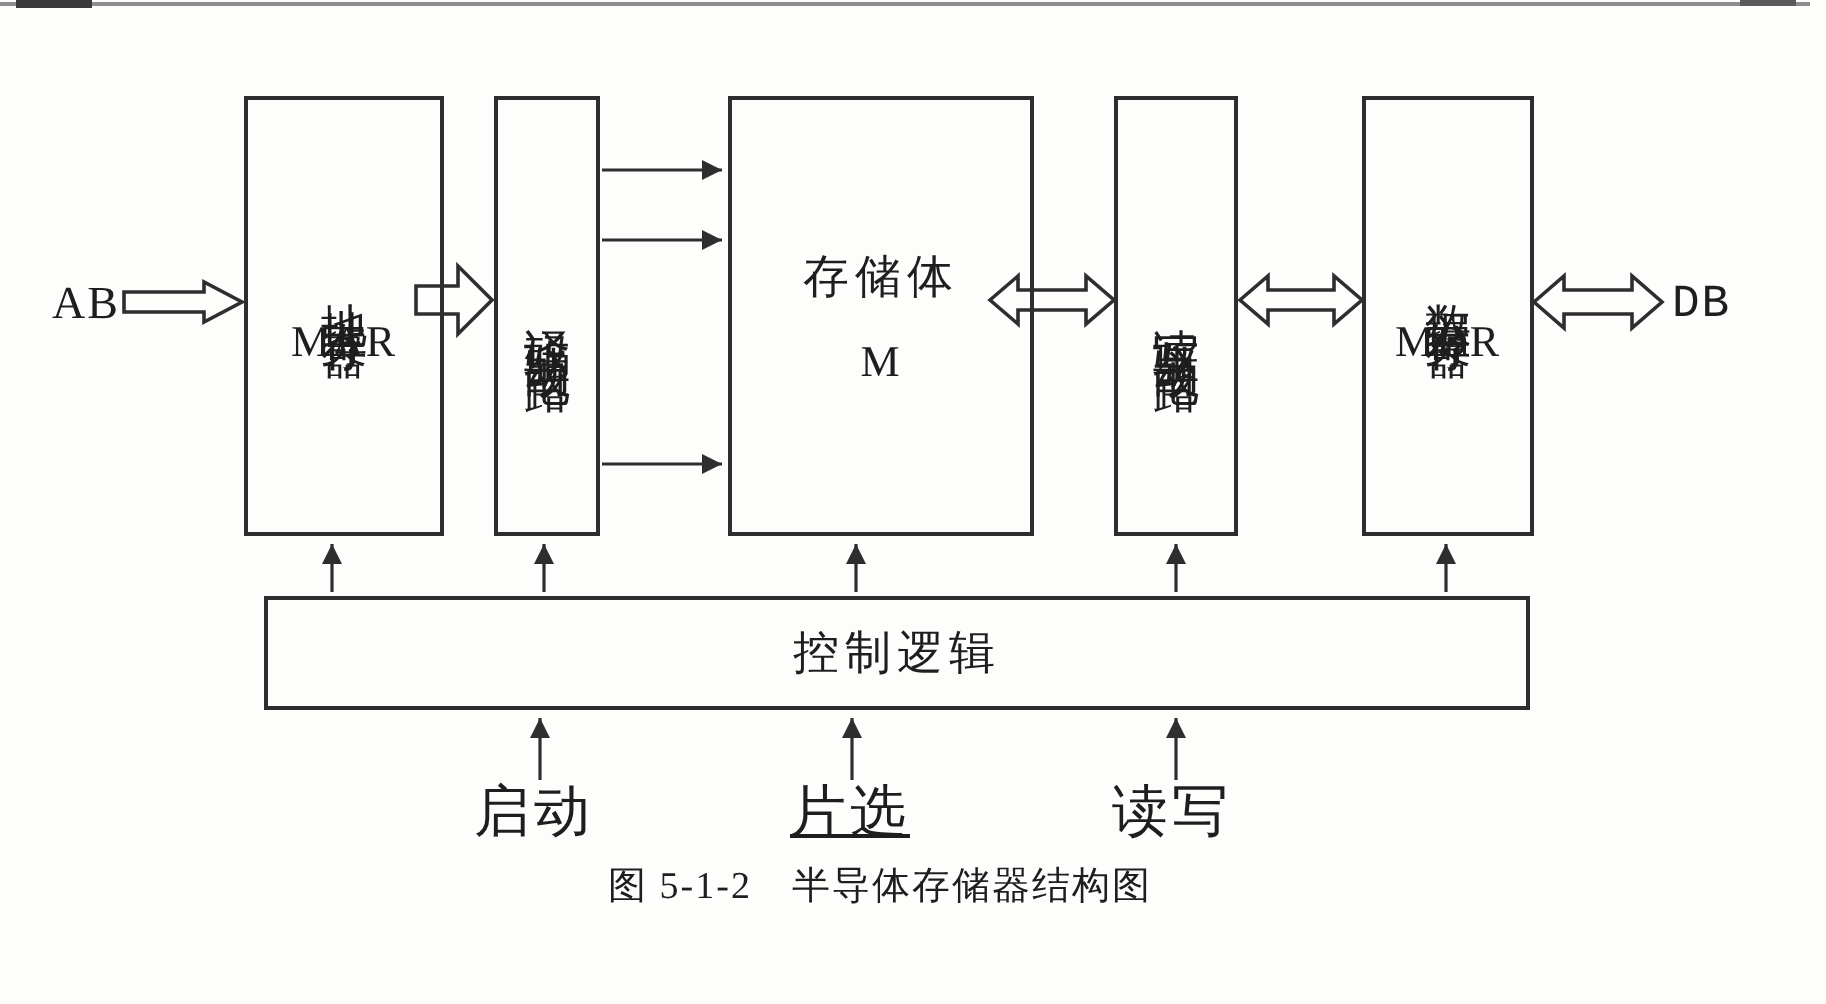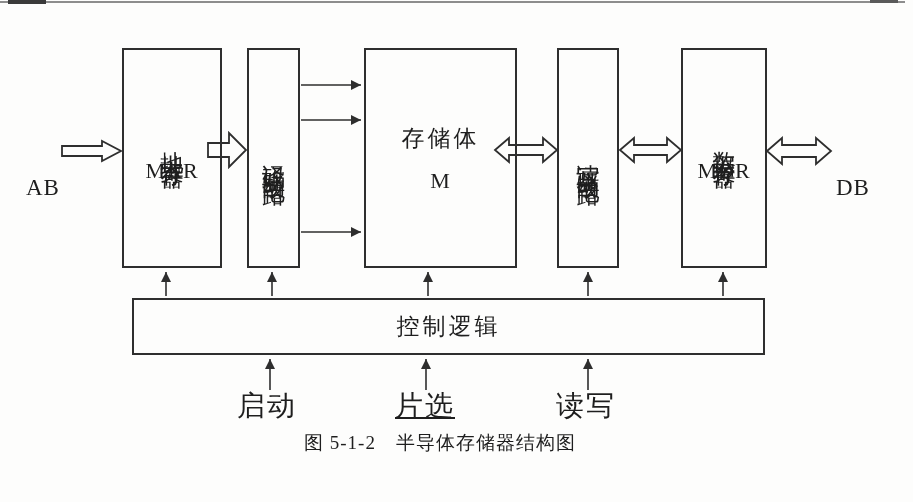--- a/index.html
+++ b/index.html
@@ -20,21 +20,21 @@
     position:absolute;border:2.5px solid #2e2e2e;box-sizing:border-box;
     display:flex;flex-direction:column;align-items:center;justify-content:center;
     background:transparent;
   }
   .vlabel{
     writing-mode:vertical-lr;text-orientation:upright;
     font-size:23px;line-height:1;letter-spacing:4px;white-space:nowrap;
   }
   .hlabel{font-size:23px;letter-spacing:3px;white-space:nowrap;}
   .abbr{font-size:22px;margin-top:5px;letter-spacing:1px;}
-  .bus-label{position:absolute;font-size:23px;letter-spacing:1px;margin-top:36px;}
+  .bus-label{position:absolute;font-size:23px;letter-spacing:1px;}
   .signal-label{
     position:absolute;font-size:28px;letter-spacing:2px;white-space:nowrap;
     transform:translateX(-50%);
   }
   .caption{
     position:absolute;left:440px;top:430px;transform:translateX(-50%);
     font-size:19px;letter-spacing:1px;white-space:nowrap;
   }
 </style>
 </head>
@@ -105,21 +105,21 @@
   <div class="box" style="left:681px;top:48px;width:86px;height:220px;">
     <div class="vlabel">数据寄存器</div>
     <div class="abbr">MDR</div>
   </div>
 
   <div class="box" style="left:132px;top:298px;width:633px;height:57px;">
     <div class="hlabel">控制逻辑</div>
   </div>
 
   <div class="bus-label" style="left:26px;top:139px;">AB</div>
-  <div class="bus-label" style="left:836px;top:139px;">DB</div>
+  <div class="bus-label" style="left:836px;top:139px;font-family:Liberation Mono, monospace;">DB</div>
 
   <div class="signal-label" style="left:267px;top:387px;">启动</div>
   <div class="signal-label" style="left:425px;top:387px;text-decoration:underline;">片选</div>
   <div class="signal-label" style="left:586px;top:387px;">读写</div>
 
   <div class="caption">图 5-1-2　半导体存储器结构图</div>
 
 </div>
 
 </body></html>

